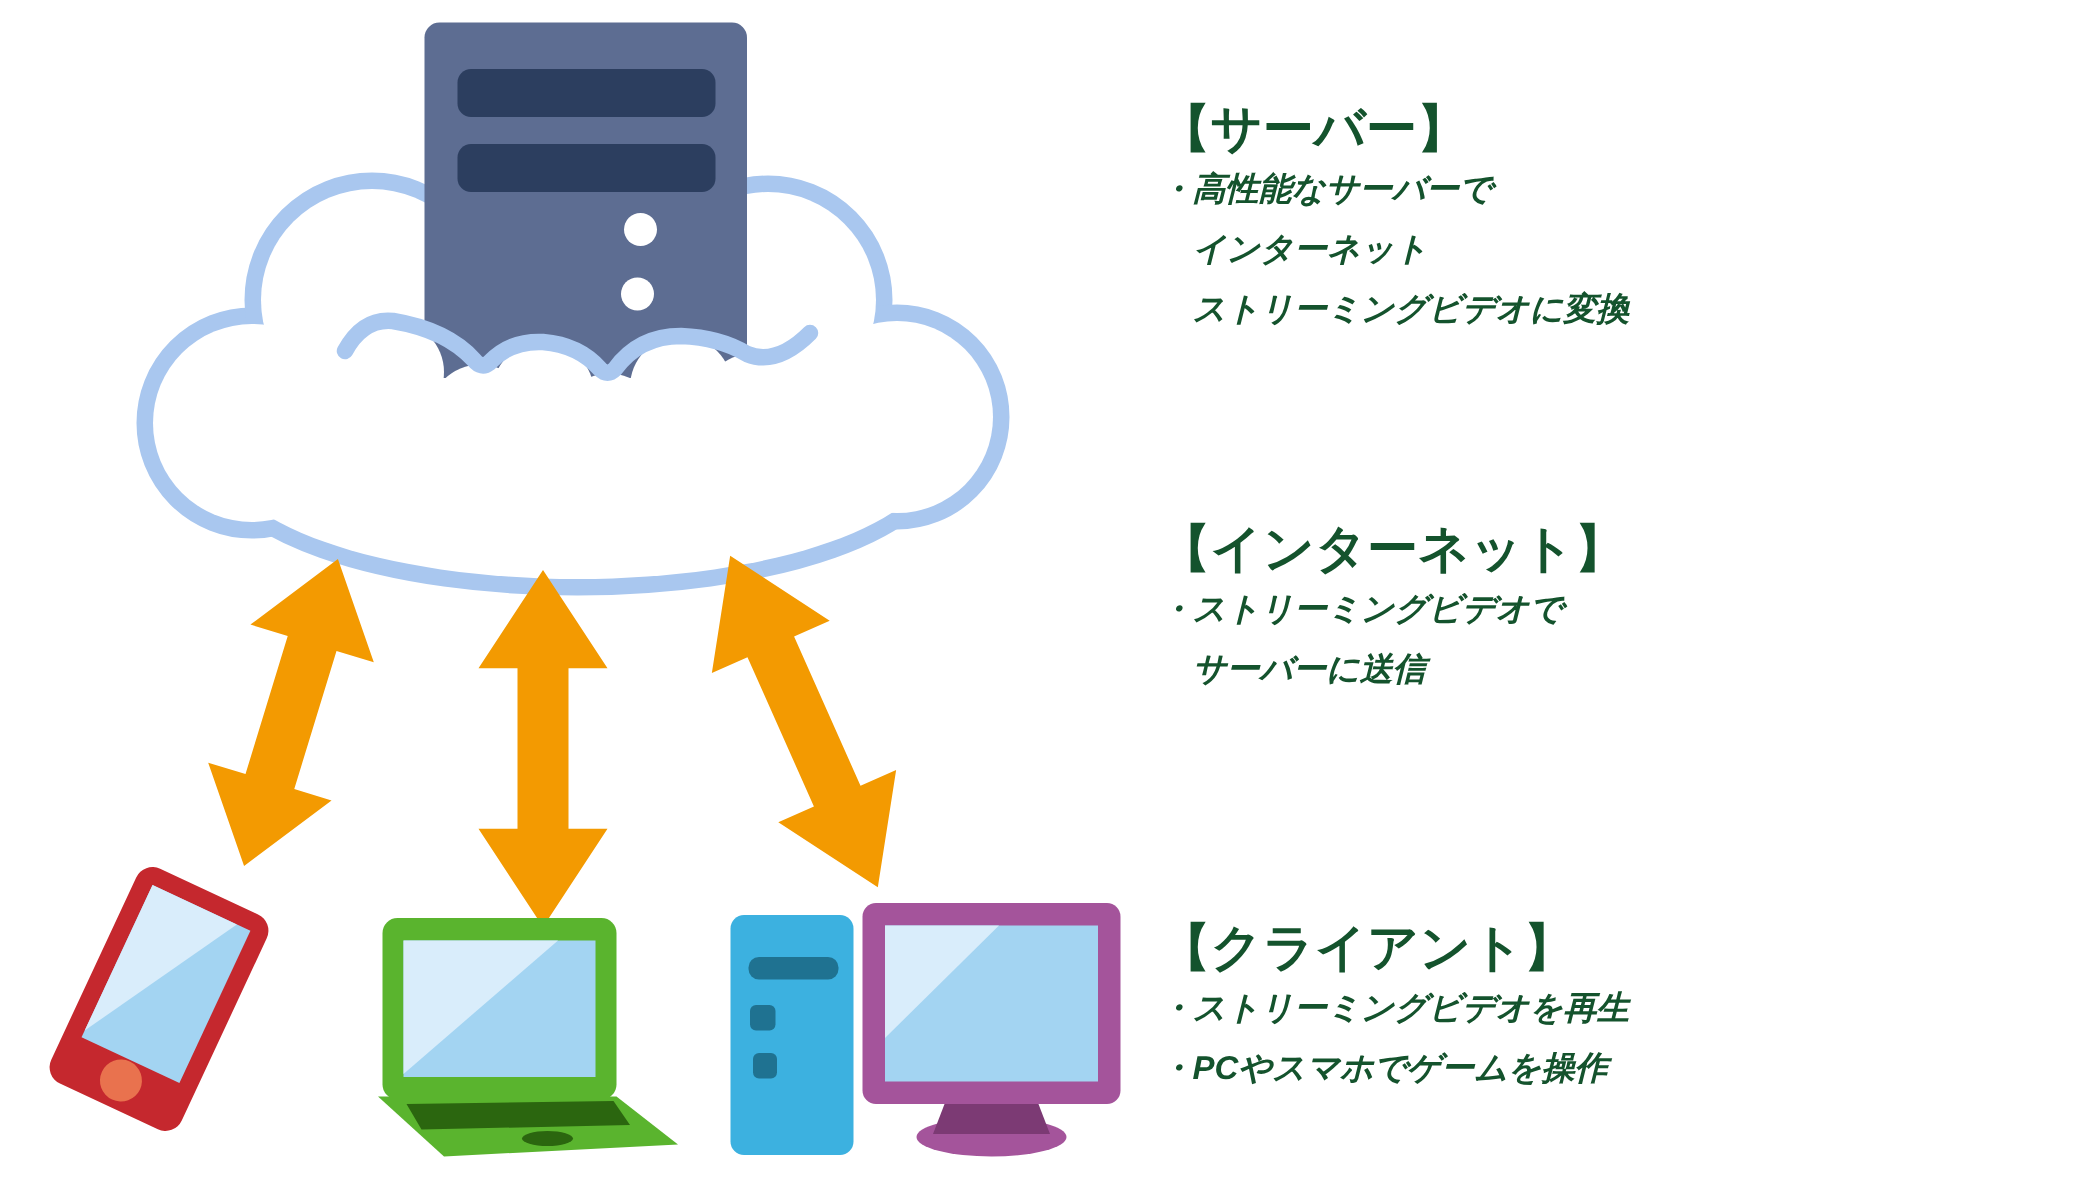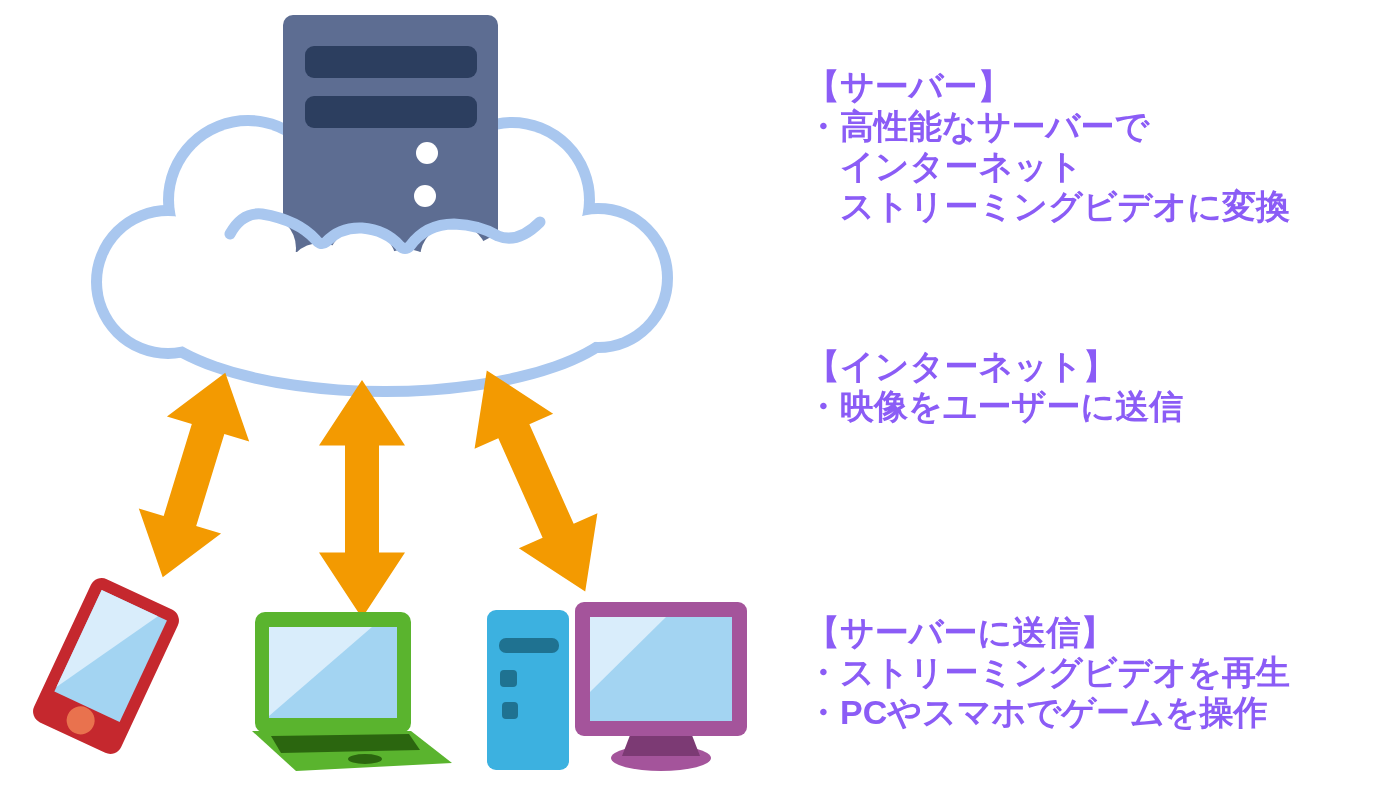--- a/index.html
+++ b/index.html
@@ -2,26 +2,26 @@
 <html><head>
 <meta charset="utf-8">
 <style>
   html,body{margin:0;padding:0;background:#fff;}
   .stage{
     position:relative;width:1400px;height:800px;background:#fff;overflow:hidden;
     font-family:"Liberation Sans",sans-serif;
   }
   .illustration{position:absolute;left:0;top:0;}
   .text-col{position:absolute;left:0;top:0;width:1400px;height:800px;}
-  .tblock{position:absolute;left:806px;color:#8b5cf6;}
+  .tblock{position:absolute;left:773px;color:#14532d;}
   .ttitle{
     margin:0;font-size:34px;font-weight:600;line-height:40px;white-space:pre;
   }
   .tline{
-    font-size:34px;font-weight:600;line-height:40px;white-space:pre;
+    font-size:22px;font-weight:600;line-height:40px;white-space:pre;font-style:italic;
   }
 </style>
 </head>
 <body>
 
 <div class="stage">
 
   <svg class="illustration" width="760" height="800" viewBox="0 0 760 800">
     <defs>
       <g id="cloudShape">
@@ -102,23 +102,24 @@
 
     <section class="tblock" style="top:66px">
       <h2 class="ttitle">【サーバー】</h2>
       <div class="tline">・高性能なサーバーで</div>
       <div class="tline">　インターネット</div>
       <div class="tline">　ストリーミングビデオに変換</div>
     </section>
 
     <section class="tblock" style="top:346px">
       <h2 class="ttitle">【インターネット】</h2>
-      <div class="tline">・映像をユーザーに送信</div>
+      <div class="tline">・ストリーミングビデオで</div>
+      <div class="tline">　サーバーに送信</div>
     </section>
 
     <section class="tblock" style="top:612px">
-      <h2 class="ttitle">【サーバーに送信】</h2>
+      <h2 class="ttitle">【クライアント】</h2>
       <div class="tline">・ストリーミングビデオを再生</div>
       <div class="tline">・PCやスマホでゲームを操作</div>
     </section>
 
   </div>
 </div>
 
 </body></html>

